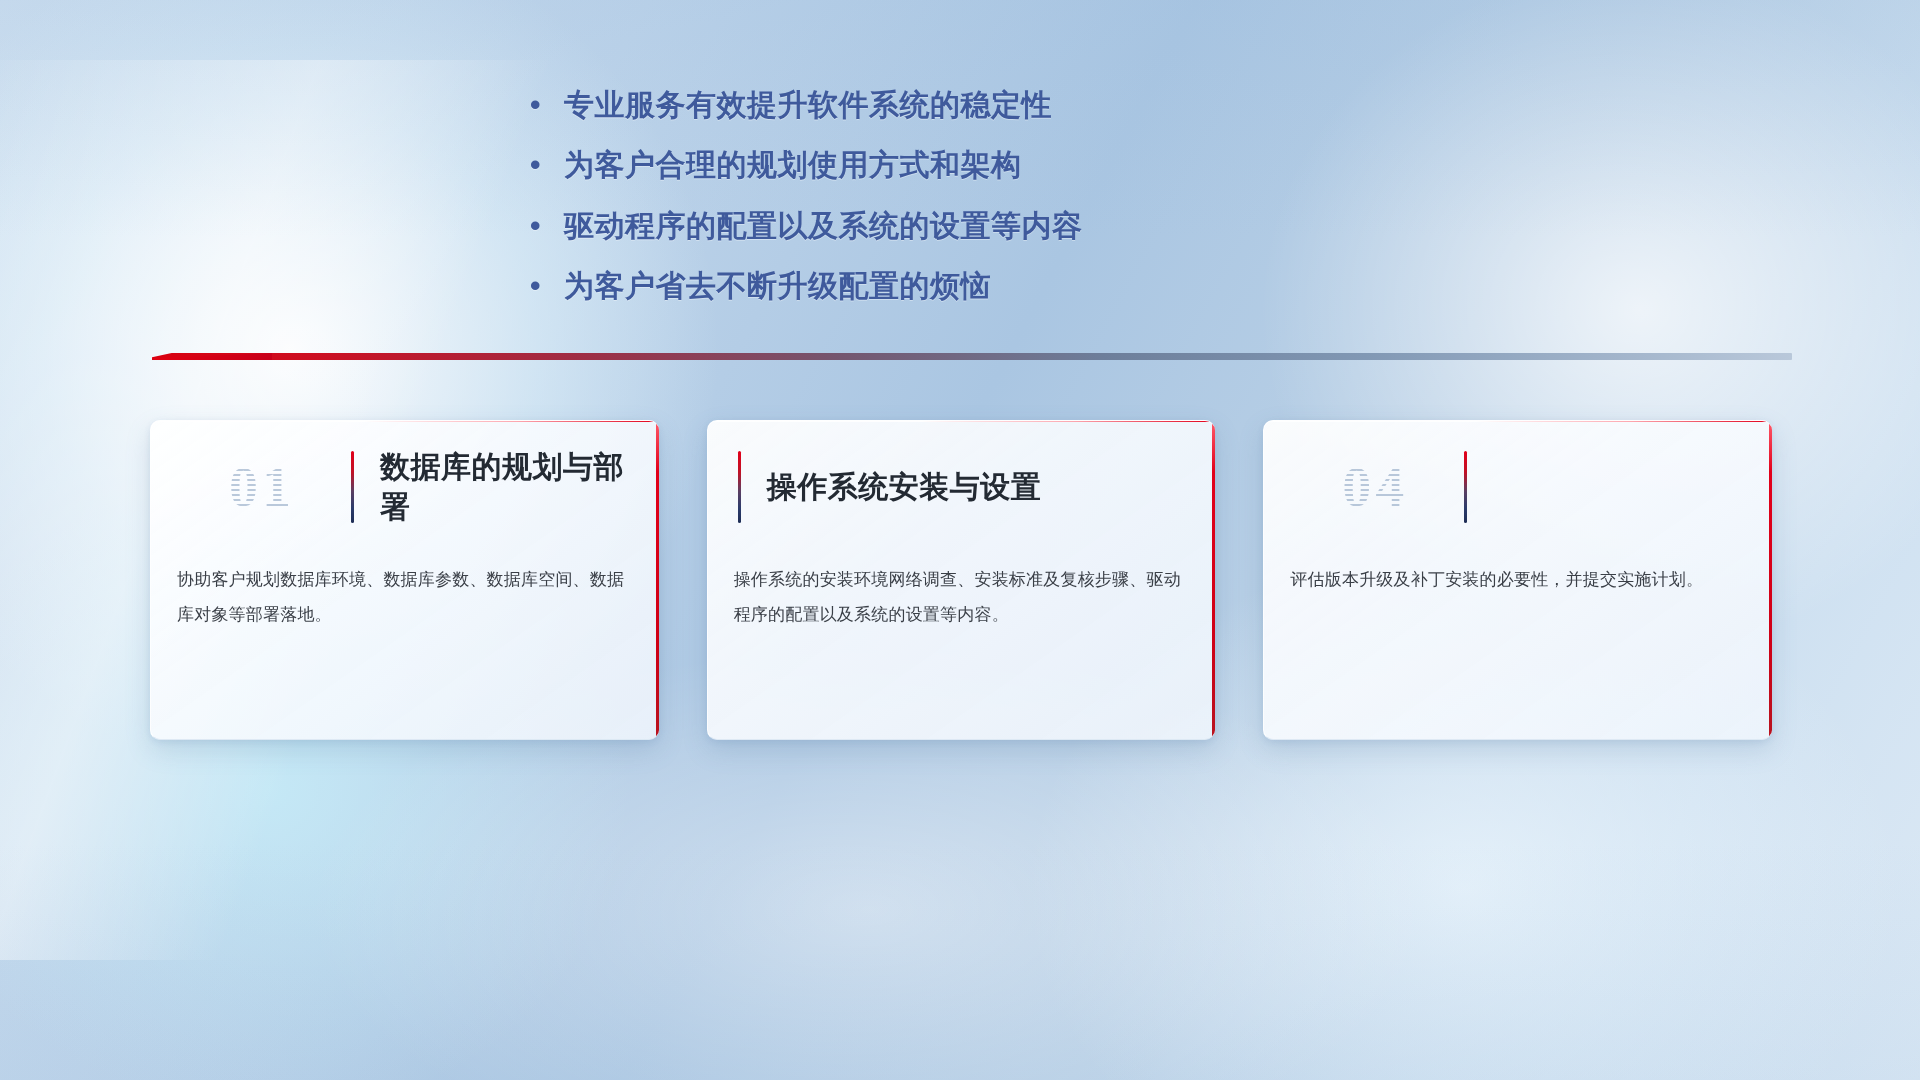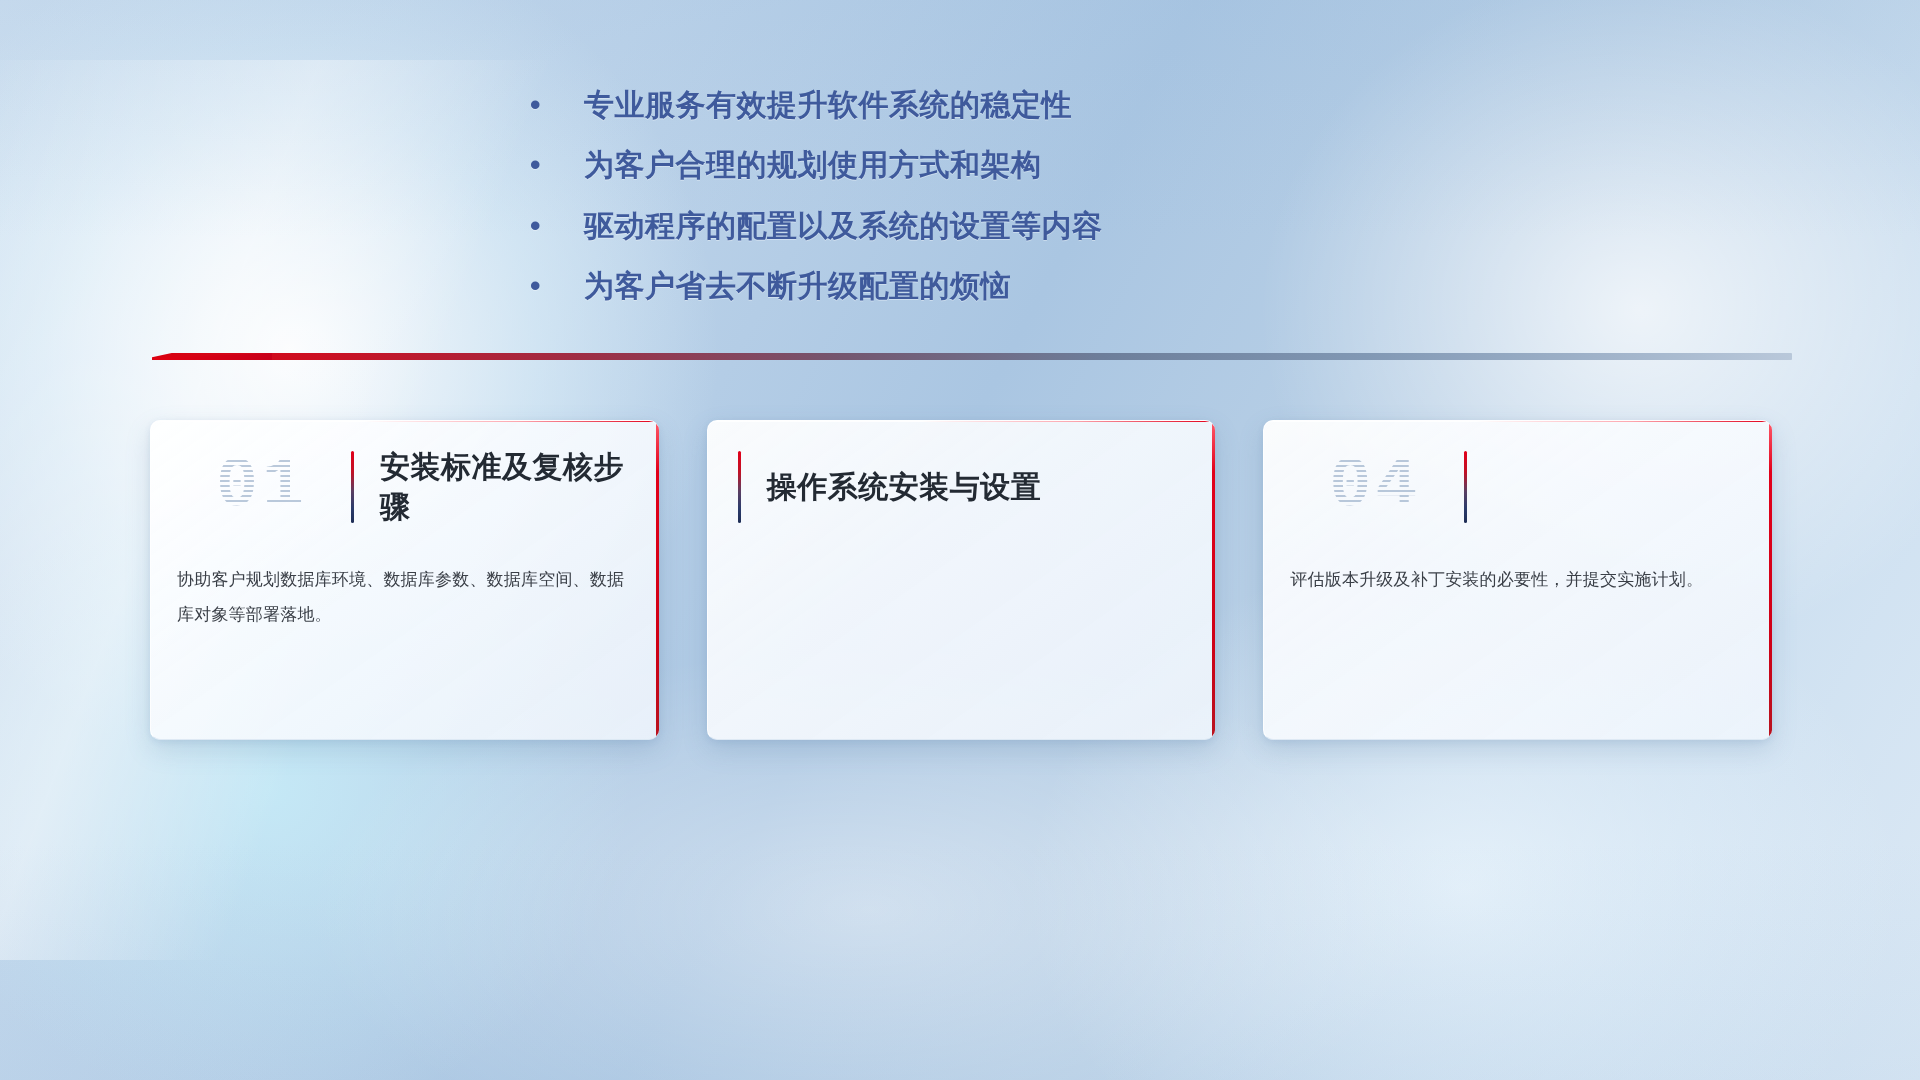--- a/index.html
+++ b/index.html
@@ -59,21 +59,21 @@
     line-height:1.28;
     font-weight:700;
     letter-spacing:.5px;
     text-shadow:0 1px 0 rgba(255,255,255,.35);
   }
   .bullet .dot{
     width:34px;flex:0 0 34px;
     font-size:30px;line-height:1.28;
     text-align:left;
   }
-  .bullet .btext{flex:1 1 auto;margin-left:20px;}
+  .bullet .btext{flex:1 1 auto;}
 
   
   .rule-wrap{position:absolute;left:152px;top:348px;width:1640px;height:18px;}
   .rule{
     position:absolute;left:0;top:5px;width:100%;height:7px;
     background:linear-gradient(90deg,#d8000f 0%, #cc0f22 10%, #9f2d44 26%, #74566f 42%, #6d7e9a 58%, #8198b4 74%, #9fb2c9 88%, #b9c8da 100%);
     clip-path:polygon(0 62%, 1.2% 0, 100% 0, 100% 100%, 0 100%);
     border-radius:1px;
     box-shadow:0 1px 3px rgba(60,90,130,.28);
   }
@@ -109,22 +109,22 @@
   }
 
   .card-head{
     position:relative;
     height:132px;
     display:flex;align-items:center;
     padding:0 0 0 26px;
   }
   .num{
     position:relative;
-    font-family:Liberation Mono, monospace;
-    font-size:70px;font-weight:700;
+    font-family:Liberation Serif, serif;
+    font-size:58px;font-weight:700;
     letter-spacing:4px;
     line-height:1;
     color:#8fa8c4;
     opacity:.52;
     -webkit-background-clip:text;background-clip:text;
     width:170px;flex:0 0 170px;
     text-align:center;
     
     background-image:repeating-linear-gradient(
         0deg,
@@ -199,30 +199,31 @@
     <div class="rule"></div>
     <div class="rule-tip"></div>
   </div>
 
   <div class="cards">
 
     <div class="card">
       <div class="card-head">
         <div class="num">01</div>
         <div class="sep"></div>
-        <div class="card-title">安装标准及复核步骤</div>
+        <div class="card-title">数据库的规划与部署</div>
       </div>
       <div class="card-body">协助客户规划数据库环境、数据库参数、数据库空间、数据库对象等部署落地。</div>
     </div>
 
     <div class="card">
       <div class="card-head">
         <div class="sep"></div>
         <div class="card-title">操作系统安装与设置</div>
       </div>
+      <div class="card-body">操作系统的安装环境网络调查、安装标准及复核步骤、驱动程序的配置以及系统的设置等内容。</div>
     </div>
 
     <div class="card">
       <div class="card-head">
         <div class="num">04</div>
         <div class="sep"></div>
       </div>
       <div class="card-body">评估版本升级及补丁安装的必要性，并提交实施计划。</div>
     </div>
 

